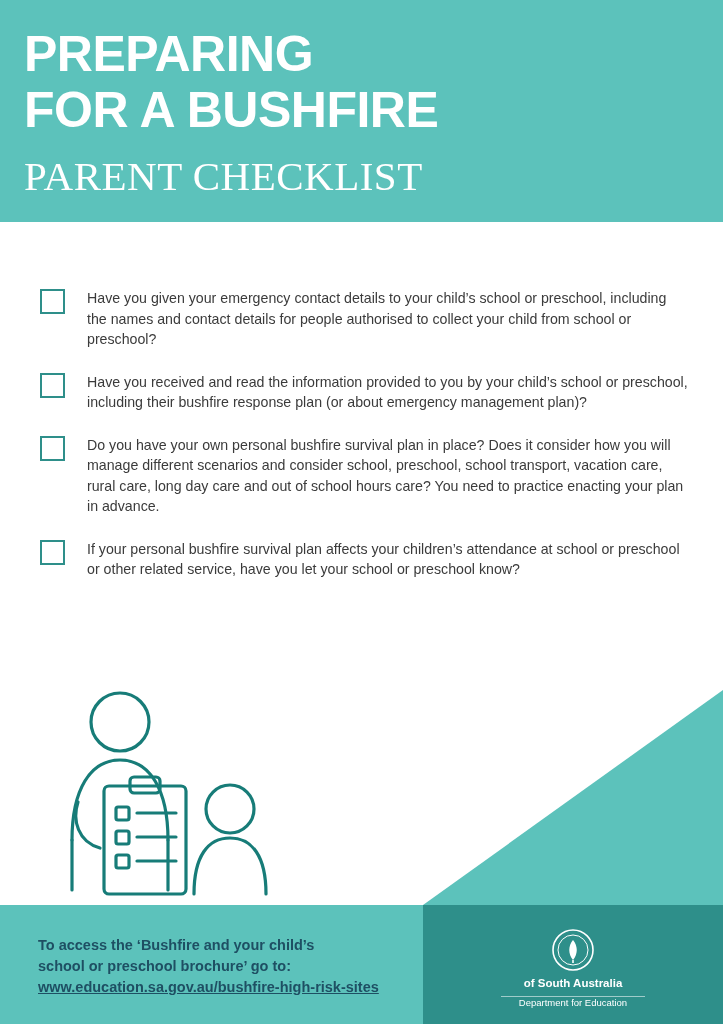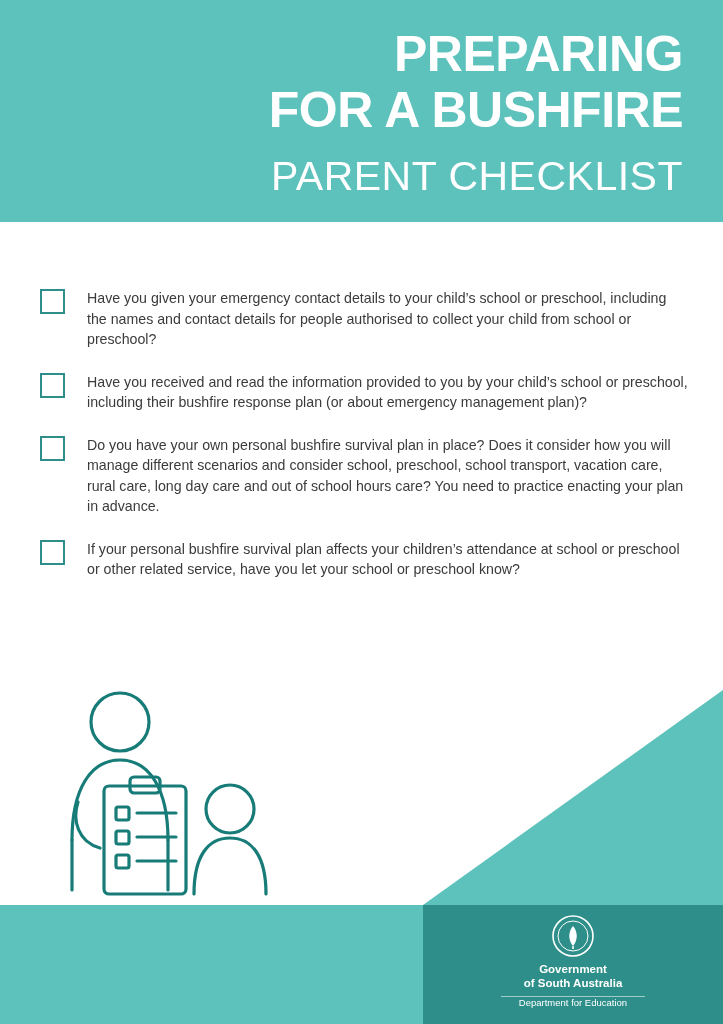--- a/index.html
+++ b/index.html
@@ -18,36 +18,36 @@
   }
 
   
   .header {
     position: absolute;
     top: 0; left: 0;
     width: 723px;
     height: 222px;
     background: #5cc2bb;
     padding: 26px 40px 0 24px;
-    text-align: right;
   }
   .title-line {
     color: #ffffff;
     font-weight: bold;
     font-size: 50px;
     line-height: 56px;
     letter-spacing: -0.5px;
   }
   .subtitle {
     color: #ffffff;
     font-weight: normal;
     font-size: 41px;
     line-height: 48px;
     letter-spacing: 0.5px;
     margin-top: 14px;
+    font-family: Liberation Serif, serif;
   }
 
   
   .checklist {
     position: absolute;
     top: 288px;
     left: 40px;
     width: 650px;
   }
   .check-item {
@@ -215,29 +215,33 @@
 
       <circle cx="188" cy="119" r="24"></circle>
 
       <path d="M152 204 C152 166 166 148 188 148 C210 148 224 166 224 204"></path>
     </svg>
   </div>
 
   <div class="footer">
     <div class="footer-dark"></div>
 
+    <div class="footer-text">
+      <div>To access the ‘Bushfire and your child’s</div>
+      <div>school or preschool brochure’ go to:</div>
+      <div class="url">www.education.sa.gov.au/bushfire-high-risk-sites</div>
+    </div>
 
     <div class="gov-logo">
       <div class="gov-crest">
         <svg width="44" height="44" viewBox="0 0 44 44">
           <circle cx="22" cy="22" r="20" fill="none" stroke="#ffffff" stroke-width="1.6"></circle>
           <circle cx="22" cy="22" r="15" fill="none" stroke="#ffffff" stroke-width="1"></circle>
           <path d="M22 12 C17 18 17 26 22 32 C27 26 27 18 22 12 Z" fill="#ffffff"></path>
           <path d="M22 32 L22 35" stroke="#ffffff" stroke-width="1.6"></path>
         </svg>
       </div>
-      <div class="gov-name">Government</div>
       <div class="gov-name">of South Australia</div>
       <div class="gov-dept">Department for Education</div>
     </div>
   </div>
 
 </div>
 
 </body></html>

